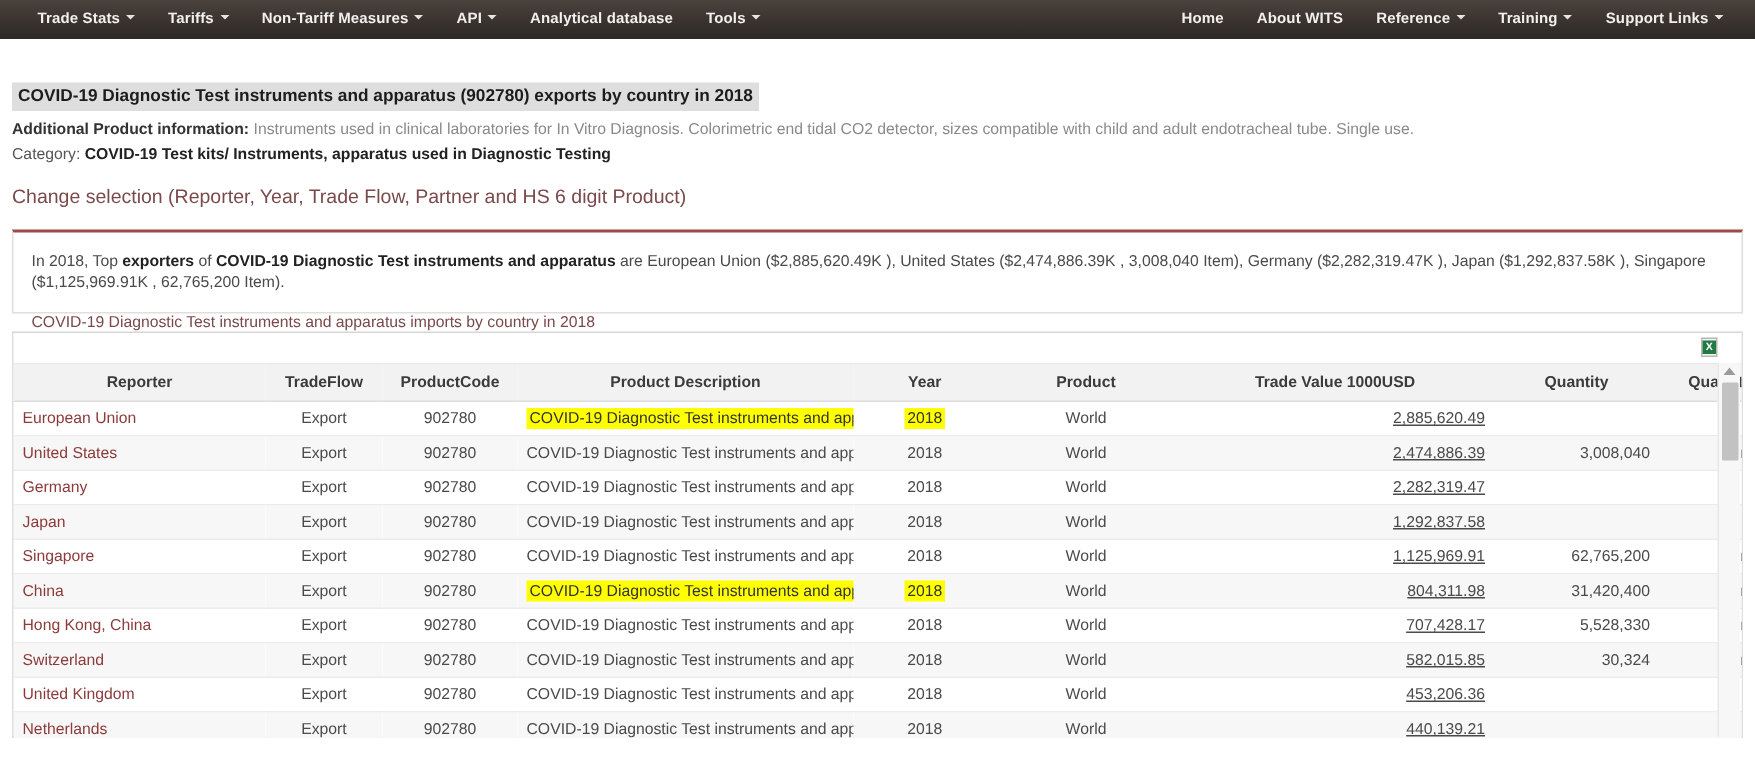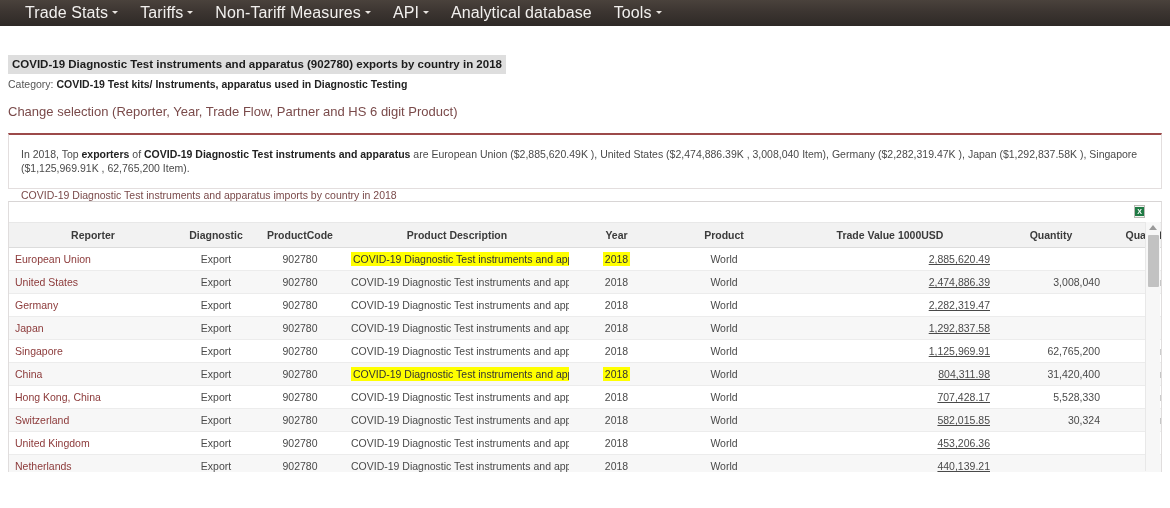--- a/index.html
+++ b/index.html
@@ -20,22 +20,22 @@
     background: linear-gradient(to bottom, #4a423c 0%, #3c3531 45%, #2e2926 100%);
     display: flex;
     align-items: center;
     position: relative;
   }
   .nav-group { display: flex; align-items: center; }
   .nav-left { padding-left: 14px; }
   .nav-right { position: absolute; right: 10px; top: 0; height: 26px; }
   .nav-item {
     color: #f2f0ee;
-    font-size: 16px;
-    font-weight: normal;
+    font-size: 10px;
+    font-weight: bold;
     padding: 0 11px;
     line-height: 26px;
     white-space: nowrap;
     cursor: pointer;
     letter-spacing: 0.1px;
   }
   .caret {
     display: inline-block;
     margin-left: 4px;
     width: 0; height: 0;
@@ -246,28 +246,39 @@
 
 <div class="navbar">
   <div class="nav-group nav-left">
       <div class="nav-item"><span>Trade Stats</span><span class="caret"></span></div>
       <div class="nav-item"><span>Tariffs</span><span class="caret"></span></div>
       <div class="nav-item"><span>Non-Tariff Measures</span><span class="caret"></span></div>
       <div class="nav-item"><span>API</span><span class="caret"></span></div>
       <div class="nav-item"><span>Analytical database</span></div>
       <div class="nav-item"><span>Tools</span><span class="caret"></span></div>
     </div>
+  <div class="nav-group nav-right">
+      <div class="nav-item"><span>Home</span></div>
+      <div class="nav-item"><span>About WITS</span></div>
+      <div class="nav-item"><span>Reference</span><span class="caret"></span></div>
+      <div class="nav-item"><span>Training</span><span class="caret"></span></div>
+      <div class="nav-item"><span>Support Links</span><span class="caret"></span></div>
+    </div>
 </div>
 
 <div class="page">
 
   <div class="title-wrap">
     <span class="page-title">COVID-19 Diagnostic Test instruments and apparatus (902780) exports by country in 2018</span>
   </div>
 
+  <div class="addl-info">
+    <b>Additional Product information:</b>
+    <span>Instruments used in clinical laboratories for In Vitro Diagnosis. Colorimetric end tidal CO2 detector, sizes compatible with child and adult endotracheal tube. Single use.</span>
+  </div>
 
   <div class="category">
     <span>Category:</span>
     <b>COVID-19 Test kits/ Instruments, apparatus used in Diagnostic Testing</b>
   </div>
 
   <a class="change-selection">Change selection (Reporter, Year, Trade Flow, Partner and HS 6 digit Product)</a>
 
   
   <div class="summary-panel">
@@ -296,21 +307,21 @@
             <col class="w-desc">
           <col class="w-year">
             <col class="w-partner">
             <col class="w-value">
             <col class="w-qty">
             <col class="w-unit">
         </colgroup>
         <thead>
           <tr>
             <th>Reporter</th>
-            <th>Diagnostic</th>
+            <th>TradeFlow</th>
             <th>ProductCode</th>
             <th>Product Description</th>
             <th>Year</th>
             <th>Product</th>
             <th>Trade Value 1000USD</th>
             <th>Quantity</th>
             <th>Quantity Unit</th>
           </tr>
         </thead>
         <tbody id="table-body">

